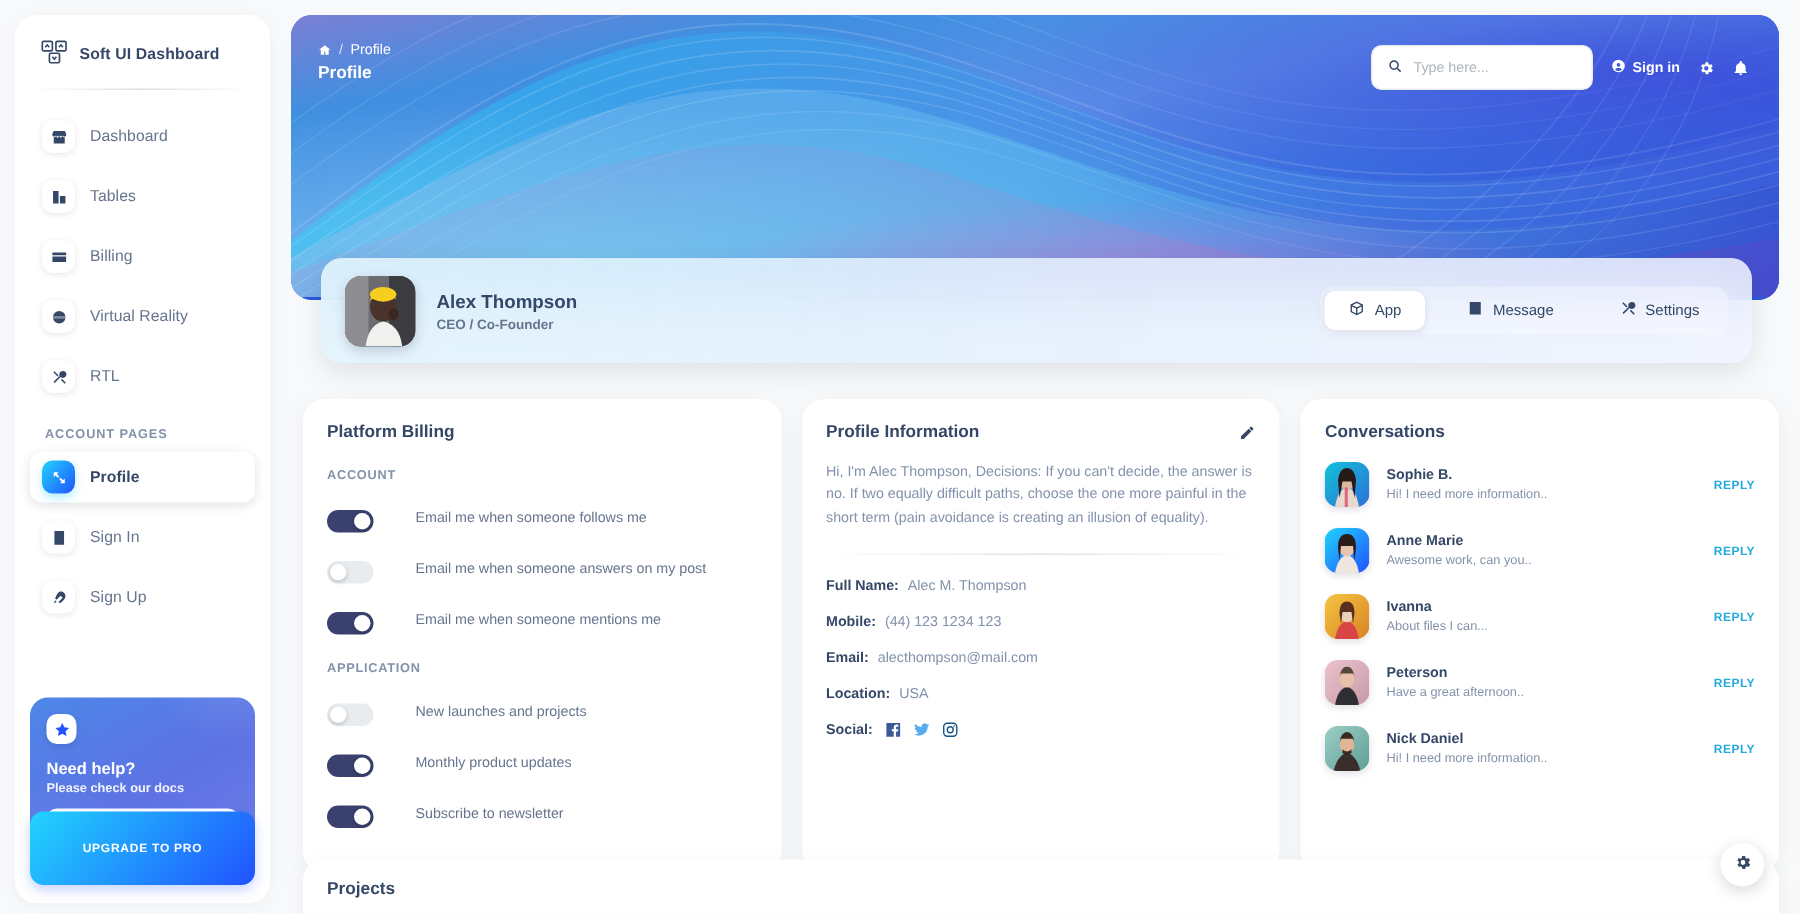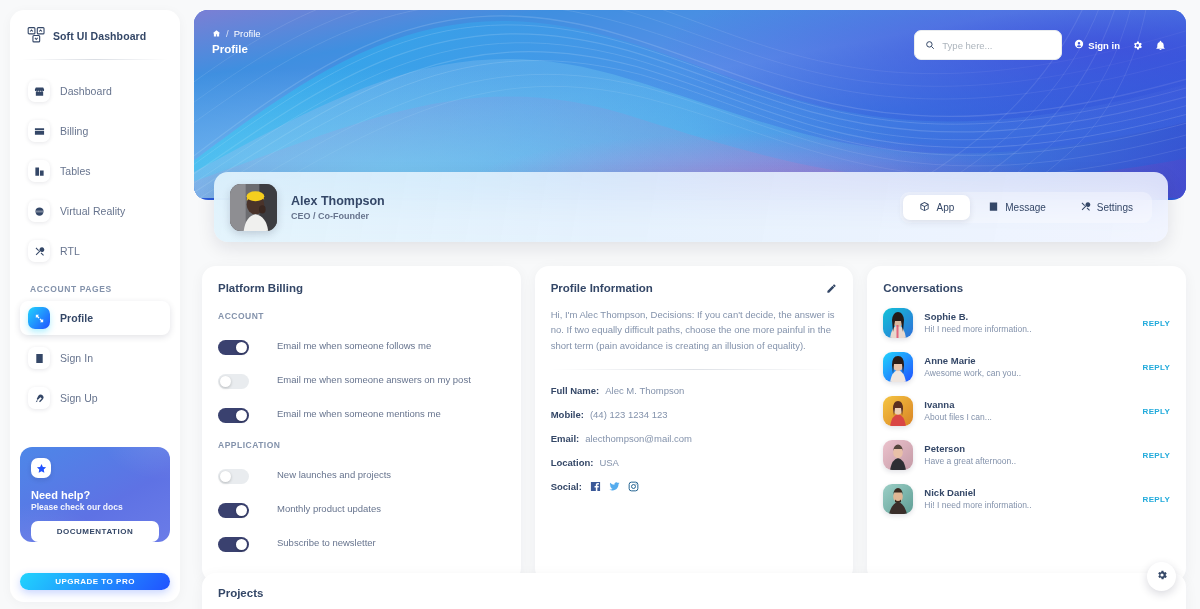--- a/index.html
+++ b/index.html
@@ -68,21 +68,21 @@
   .nav-icon svg { width: 11px; height: 11px; display: block; }
   .nav-label { font-size: 10.5px; color: #67748e; font-weight: 400; letter-spacing: 0.05px; }
   .nav-item.active .nav-label { color: #344767; font-weight: 700; }
   .nav-section {
     font-size: 8.5px; font-weight: 700; color: #8392ab;
     letter-spacing: 0.6px; padding: 10px 10px 7px 10px;
   }
 
   
   .help-card {
-    position: absolute; left: 10px; bottom: 60px;
+    position: absolute; left: 10px; bottom: 42px;
     width: 150px; height: 95px;
     border-radius: 12px;
     background: linear-gradient(150deg, #4d87e8 0%, #5e72e4 60%, #6b7ce8 100%);
     padding: 11px;
     overflow: hidden;
   }
   .help-card::before {
     content: ""; position: absolute; inset: 0;
     background:
       radial-gradient(120px 80px at 10% 110%, rgba(255,255,255,0.10), transparent 60%),
@@ -99,21 +99,21 @@
   .help-sub { position: relative; font-size: 8.5px; color: rgba(255,255,255,0.92); font-weight: 700; margin-bottom: 9px; }
   .help-btn {
     position: relative; display: block; width: 100%;
     background: #ffffff; border: none; border-radius: 7px;
     padding: 6px 0; font-size: 8px; font-weight: 700; color: #344767;
     letter-spacing: 0.5px; cursor: pointer;
     font-family: "Liberation Sans", sans-serif;
   }
   .upgrade-btn {
     position: absolute; left: 10px; bottom: 12px;
-    width: 150px; padding: 4px 0;
+    width: 150px; padding: 20px 0;
     background: linear-gradient(310deg, #2152ff 0%, #21d4fd 100%);
     border: none; border-radius: 9px;
     color: #fff; font-size: 8px; font-weight: 700; letter-spacing: 0.5px;
     cursor: pointer; box-shadow: 0 3px 8px rgba(33,82,255,0.25);
     font-family: "Liberation Sans", sans-serif;
   }
 
   
   .main { flex: 1; position: relative; height: 609px; overflow: hidden; }
   .hero {
@@ -164,21 +164,21 @@
   .avatar-big {
     width: 47px; height: 47px; border-radius: 11px;
     flex: 0 0 47px; overflow: hidden; position: relative;
     box-shadow: 0 3px 8px rgba(20,20,50,0.18);
     background: #5d5d60;
   }
   .pc-names { margin-left: 14px; flex: 1; }
   .pc-name { font-size: 12.5px; font-weight: 700; color: #344767; line-height: 1.2; }
   .pc-role { font-size: 9px; color: #67748e; font-weight: 700; margin-top: 2px; }
   .pc-tabs {
-    display: flex; align-items: flex-start; gap: 2px;
+    display: flex; align-items: flex-start; gap: 12px;
     background: rgba(255,255,255,0.30); border-radius: 9px; padding: 3px;
   }
   .pc-tab {
     display: flex; align-items: center; gap: 6px;
     padding: 6px 16px; border-radius: 7px; cursor: pointer;
     font-size: 10px; color: #344767; font-weight: 400;
     background: transparent; border: none;
     font-family: "Liberation Sans", sans-serif;
     white-space: nowrap;
   }
@@ -299,33 +299,33 @@
             <svg viewBox="0 0 24 24" fill="currentColor">
                 <path d="M2 7l2-4h16l2 4v2a2 2 0 0 1-4 0 2 2 0 0 1-4 0 2 2 0 0 1-4 0 2 2 0 0 1-4 0 2 2 0 0 1-4 0V7zm2 5v9h16v-9a3.2 3.2 0 0 1-3-1 3.2 3.2 0 0 1-5 0 3.2 3.2 0 0 1-5 0 3.2 3.2 0 0 1-3 1z"></path>
               </svg>
           </span>
           <span class="nav-label">Dashboard</span>
         </a>
 
         <a class="nav-item">
           <span class="nav-icon">
             <svg viewBox="0 0 24 24" fill="currentColor">
-                <path d="M2 5h20v4H2V5zm0 6h20v8H2v-8zm2 4h6v2H4v-2z"></path>
-              </svg>
-          </span>
-          <span class="nav-label">Billing</span>
+                <path d="M3 3h8v18H3V3zm10 7h8v11h-8V10zM5.5 6h3v2h-3V6zm0 4h3v2h-3v-2zm0 4h3v2h-3v-2zm10 0h3v2h-3v-2z"></path>
+              </svg>
+          </span>
+          <span class="nav-label">Tables</span>
         </a>
 
         <a class="nav-item">
           <span class="nav-icon">
             <svg viewBox="0 0 24 24" fill="currentColor">
-                <path d="M3 3h8v18H3V3zm10 7h8v11h-8V10zM5.5 6h3v2h-3V6zm0 4h3v2h-3v-2zm0 4h3v2h-3v-2zm10 0h3v2h-3v-2z"></path>
-              </svg>
-          </span>
-          <span class="nav-label">Tables</span>
+                <path d="M2 5h20v4H2V5zm0 6h20v8H2v-8zm2 4h6v2H4v-2z"></path>
+              </svg>
+          </span>
+          <span class="nav-label">Billing</span>
         </a>
 
         <a class="nav-item">
           <span class="nav-icon">
             <svg viewBox="0 0 24 24" fill="currentColor">
                 <circle cx="12" cy="12" r="9"></circle>
                 <path d="M3 10h18v4H3z" fill="#fff" opacity=".35"></path>
               </svg>
           </span>
           <span class="nav-label">Virtual Reality</span>

